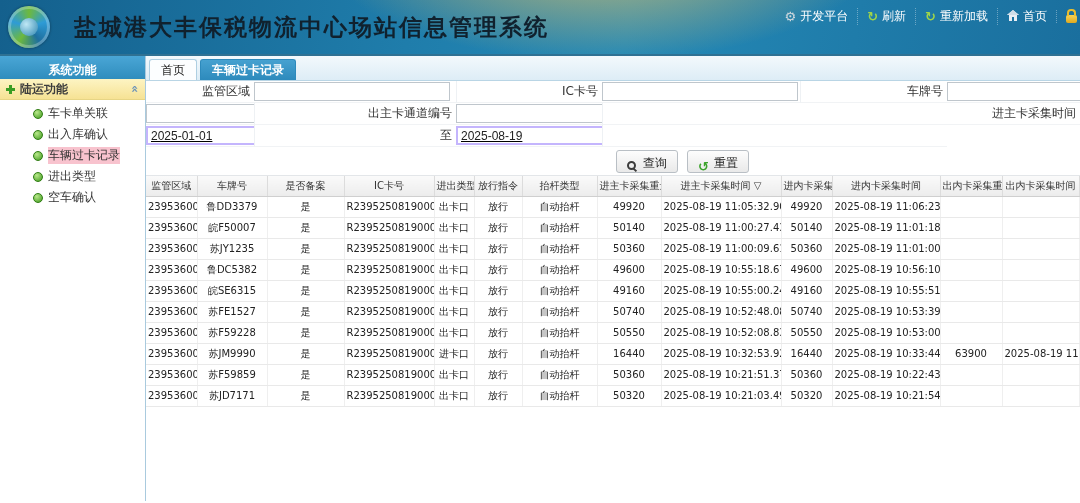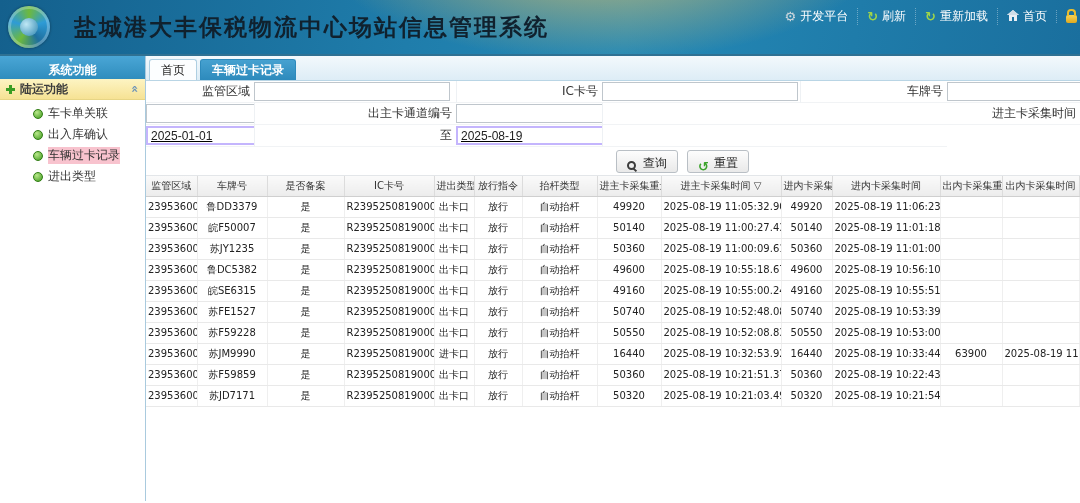--- a/index.html
+++ b/index.html
@@ -152,20 +152,24 @@
           <span class="dot-icon"></span>
           <span class="mi-label">出入库确认</span>
         </li>
         <li class="selected">
           <span class="dot-icon"></span>
           <span class="mi-label">车辆过卡记录</span>
         </li>
         <li>
           <span class="dot-icon"></span>
           <span class="mi-label">进出类型</span>
+        </li>
+        <li>
+          <span class="dot-icon"></span>
+          <span class="mi-label">空车确认</span>
         </li>
       </ul>
     </aside>
 
     <section class="content">
       <div class="tabbar">
         <div class="tab">
           <span>首页</span>
         </div>
         <div class="tab active">

